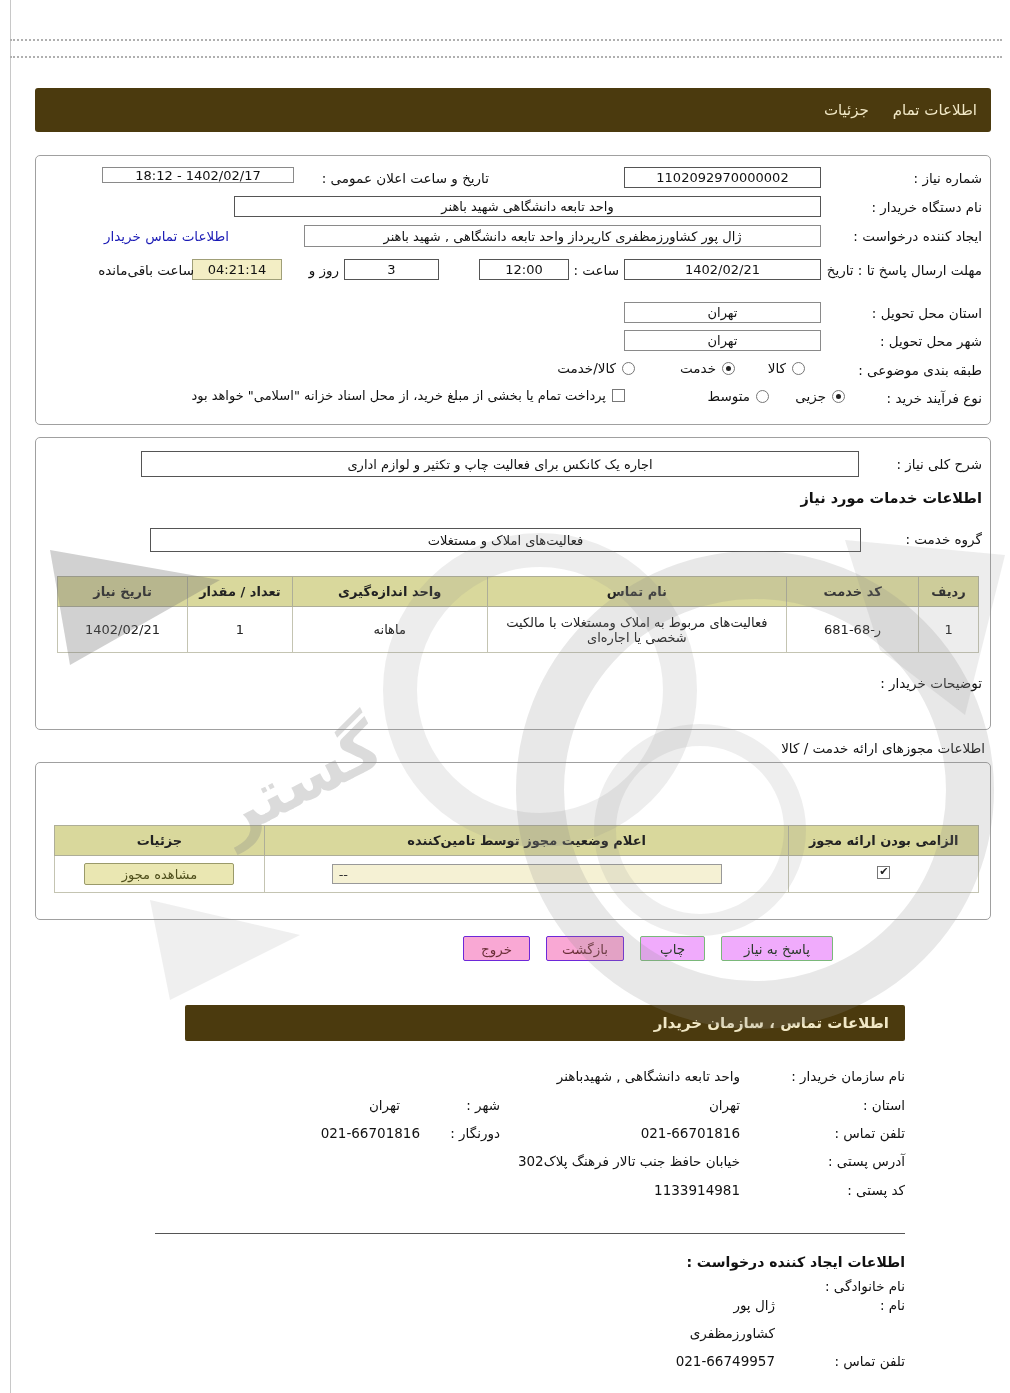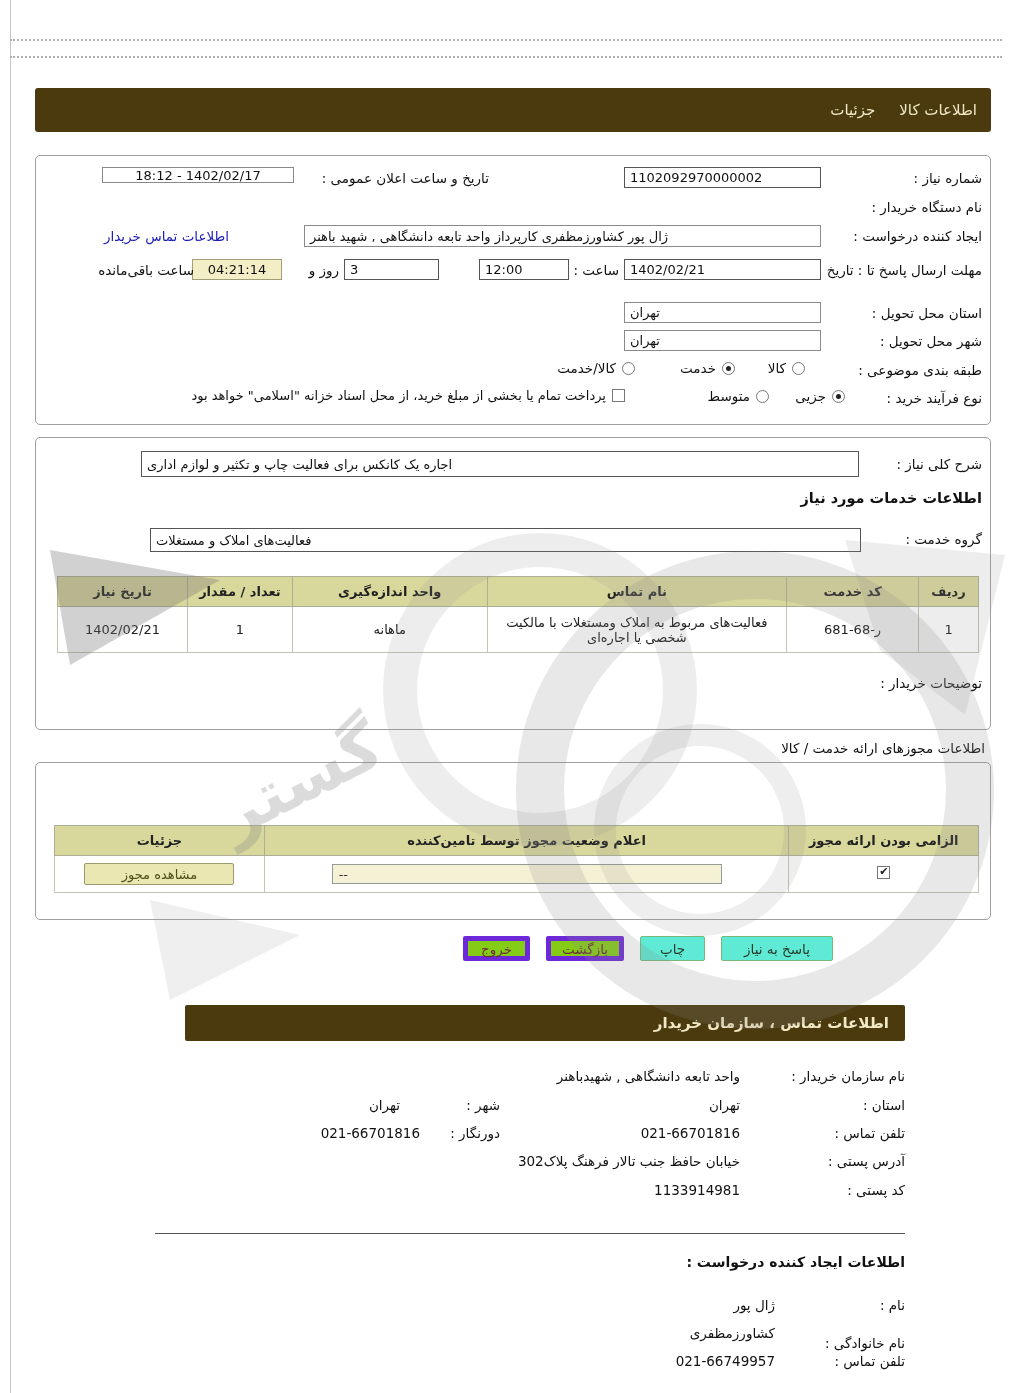--- a/index.html
+++ b/index.html
@@ -5,72 +5,75 @@
   *{margin:0;padding:0;box-sizing:border-box}
   body{margin:0;background:#fff;font-family:"DejaVu Sans","Liberation Sans",sans-serif}
   .page{position:relative;width:1010px;height:1393px;background:#fff;direction:rtl;overflow:hidden;font-size:13.5px;color:#111}
   .vline{position:absolute;left:10px;top:0;width:1px;height:100%;background:#c8c8c8}
   .dots{position:absolute;left:10px;width:992px;height:0;border-top:2px dotted #b0b0b0}
   .topbar{position:absolute;left:35px;top:88px;width:956px;height:44px;background:#4b3a0e;border-radius:3px;display:flex;align-items:center;gap:24px;padding-right:14px;color:#f1e8c6;font-size:15px}
   .tab{cursor:pointer;white-space:nowrap}
   .box{position:absolute;background:#fff;border:1px solid #a0a0a0;border-radius:5px}
   .lbl{position:absolute;white-space:nowrap;font-size:13.5px;color:#111}
   .lbl-b{font-weight:normal}
-  .inp{position:absolute;border:1px solid #555;background:#fff;font-size:13px;padding:0 5px;display:flex;align-items:center;justify-content:flex-end;white-space:nowrap;overflow:hidden}
+  .inp{position:absolute;border:1px solid #555;background:#fff;font-size:13px;padding:0 5px;display:flex;align-items:center;justify-content:center;white-space:nowrap;overflow:hidden}
   .inp.lite{border-color:#8a8a8a}
   .inp.center{justify-content:center}
   .ltr{direction:ltr;unicode-bidi:isolate}
   .link{position:absolute;color:#1a1ab5;cursor:pointer;white-space:nowrap;font-size:13.5px}
   .radio{width:13px;height:13px;border:1px solid #777;border-radius:50%;background:#fff;display:inline-block;position:relative;flex:none;cursor:pointer}
   .radio.checked::after{content:"";position:absolute;inset:3px;border-radius:50%;background:#222}
   .checkbox{width:13px;height:13px;border:1px solid #777;background:#fff;display:inline-block;flex:none;position:relative;cursor:pointer}
   .checkbox.checked::after{content:"\2714";position:absolute;top:-2px;left:1px;font-size:11px;color:#222;line-height:13px}
   .opt{position:absolute;display:flex;align-items:center;gap:6px;white-space:nowrap;font-size:13.5px}
   .heading{position:absolute;font-weight:bold;font-size:14.5px;white-space:nowrap}
   .dtable{position:absolute;border-collapse:collapse;background:#fff}
   .dtable th{background:#d9d89c;font-weight:bold;font-size:13px;border:1px solid #aeae98;height:30px;padding:2px 4px;color:#222}
   .dtable td{border:1px solid #c4c4b2;font-size:13px;text-align:center;padding:2px 6px;color:#222}
   .notes-box{position:absolute;border:1px solid #555;background:#fff;font-size:13.2px;line-height:21px;padding:3px 8px;text-align:right}
   .btn{height:25px;border-radius:2px;font-size:13.5px;display:flex;align-items:center;justify-content:center;cursor:pointer;white-space:nowrap}
-  .btn.green{background:#5eead4;border:1px solid #7ab87a;color:#2a3a2a}
-  .btn.pink{background:#84cc16;border:5px solid #6d28d9;color:#6b2f38}
+  .btn.green{background:#f0abfc;border:1px solid #7ab87a;color:#2a3a2a}
+  .btn.pink{background:#f9a8d4;border:1px solid #6d28d9;color:#6b2f38}
   .actions{position:absolute;right:177px;top:936px;display:flex;gap:16px}
   .bottombar{position:absolute;left:185px;top:1005px;width:720px;height:36px;background:#4b3a0e;border-radius:2px;color:#f1e8c6;font-size:15px;font-weight:600;line-height:36px;padding-right:16px;text-align:right}
   .hr{position:absolute;left:155px;top:1233px;width:750px;border-top:1px solid #555}
   .permit-btn{width:150px;height:22px;background:#eae7b2;border:1px solid #9a9a6a;border-radius:2px;color:#4f4f1c;font-size:13px;display:inline-flex;align-items:center;justify-content:center;cursor:pointer}
   .status-inp{width:390px;height:20px;background:#f5f1d4;border:1px solid #999;display:inline-flex;align-items:center;justify-content:flex-start;direction:ltr;padding:0 6px;font-size:13px;color:#333}
   .countdown{position:absolute;background:#f3eec5;border:1px solid #a09f78;display:flex;align-items:center;justify-content:center;font-size:13px}
   .watermark{position:absolute;inset:0;z-index:40;pointer-events:none}
 </style>
 </head>
 <body>
 
 <div class="page">
 
   <div class="vline"></div>
   <div class="dots" style="top:39px"></div>
   <div class="dots" style="top:56px"></div>
 
   <div class="topbar">
-    <span class="tab">اطلاعات کالا</span>
+    <span class="tab">اطلاعات تمام</span>
     <span class="tab">جزئیات</span>
   </div>
 
   <div class="box" style="left:35px;top:155px;width:956px;height:270px">
 
     <span class="lbl" style="right:8px;top:14px">شماره نیاز :</span>
     <div class="inp" style="right:169px;top:11px;width:197px;height:21px">
         <span class="ltr">1102092970000002</span>
       </div>
     <span class="lbl" style="right:501px;top:14px">تاریخ و ساعت اعلان عمومی :</span>
     <div class="inp lite center" style="right:696px;top:11px;width:192px;height:16px">
         <span class="ltr">18:12 - 1402/02/17</span>
       </div>
 
     <span class="lbl" style="right:8px;top:43px">نام دستگاه خریدار :</span>
+    <div class="inp" style="right:169px;top:40px;width:587px;height:21px">
+        <span>واحد تابعه دانشگاهی شهید باهنر</span>
+      </div>
 
     <span class="lbl" style="right:8px;top:72px">ایجاد کننده درخواست :</span>
     <div class="inp lite" style="right:169px;top:69px;width:517px;height:22px">
         <span>ژال پور کشاورزمظفری کارپرداز   واحد تابعه دانشگاهی , شهید باهنر</span>
       </div>
     <span class="link" style="left:68px;top:72px">اطلاعات تماس خریدار</span>
 
     <span class="lbl" style="right:8px;top:106px">مهلت ارسال پاسخ تا : تاریخ</span>
     <div class="inp" style="right:169px;top:103px;width:197px;height:21px">
         <span class="ltr">1402/02/21</span>
@@ -230,21 +233,21 @@
   </div>
 
   <div class="hr"></div>
 
   <div>
     <span class="heading" style="right:105px;top:1254px;font-size:14px">اطلاعات ایجاد کننده درخواست :</span>
 
     <span class="lbl lbl-b" style="right:105px;top:1297px">نام :</span>
     <span class="lbl" style="right:235px;top:1297px">ژال پور</span>
 
-    <span class="lbl lbl-b" style="right:105px;top:1335px">نام خانوادگی :</span>
+    <span class="lbl lbl-b" style="right:105px;top:1278px">نام خانوادگی :</span>
     <span class="lbl" style="right:235px;top:1325px">کشاورزمظفری</span>
 
     <span class="lbl lbl-b" style="right:105px;top:1353px">تلفن تماس :</span>
     <span class="lbl ltr" style="right:235px;top:1353px">021-66749957</span>
   </div>
 
   <svg class="watermark" width="1010" height="1393" viewBox="0 0 1010 1393">
     <circle cx="755" cy="790" r="215" fill="none" stroke="#8d8d8d" stroke-width="48" opacity="0.20"></circle>
     <circle cx="700" cy="830" r="95" fill="none" stroke="#8d8d8d" stroke-width="22" opacity="0.15"></circle>
     <circle cx="540" cy="690" r="140" fill="none" stroke="#8d8d8d" stroke-width="34" opacity="0.16"></circle>

